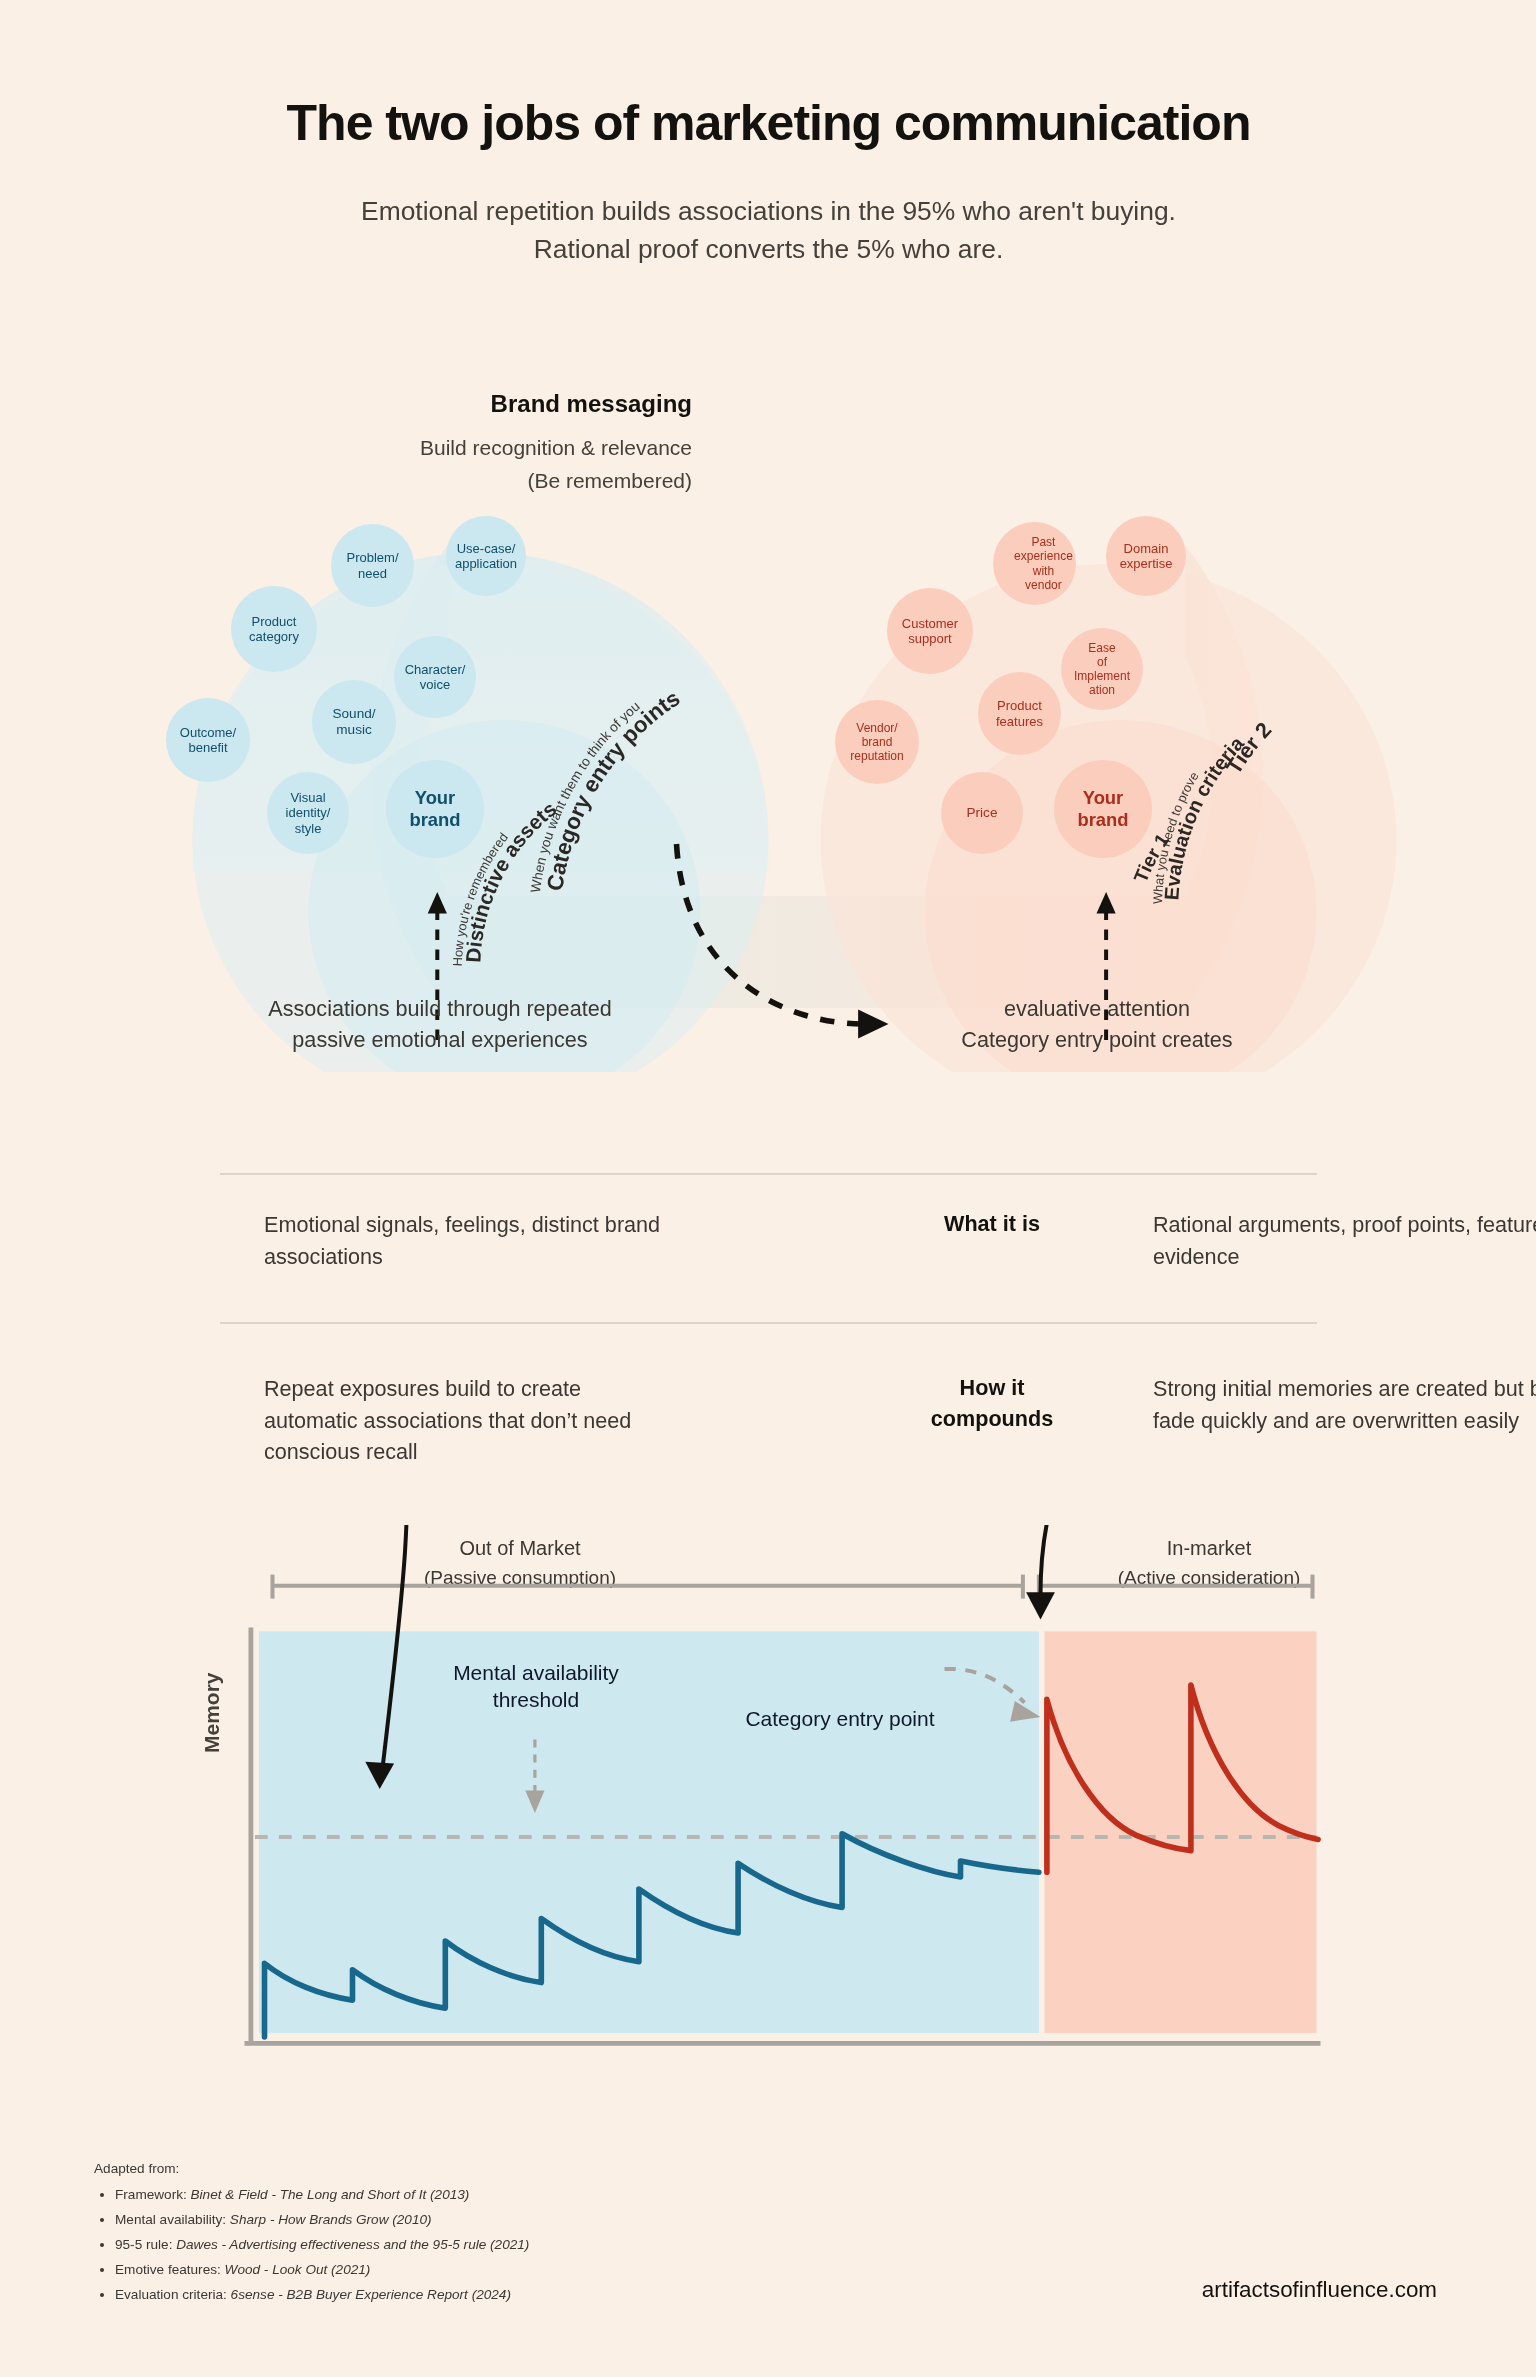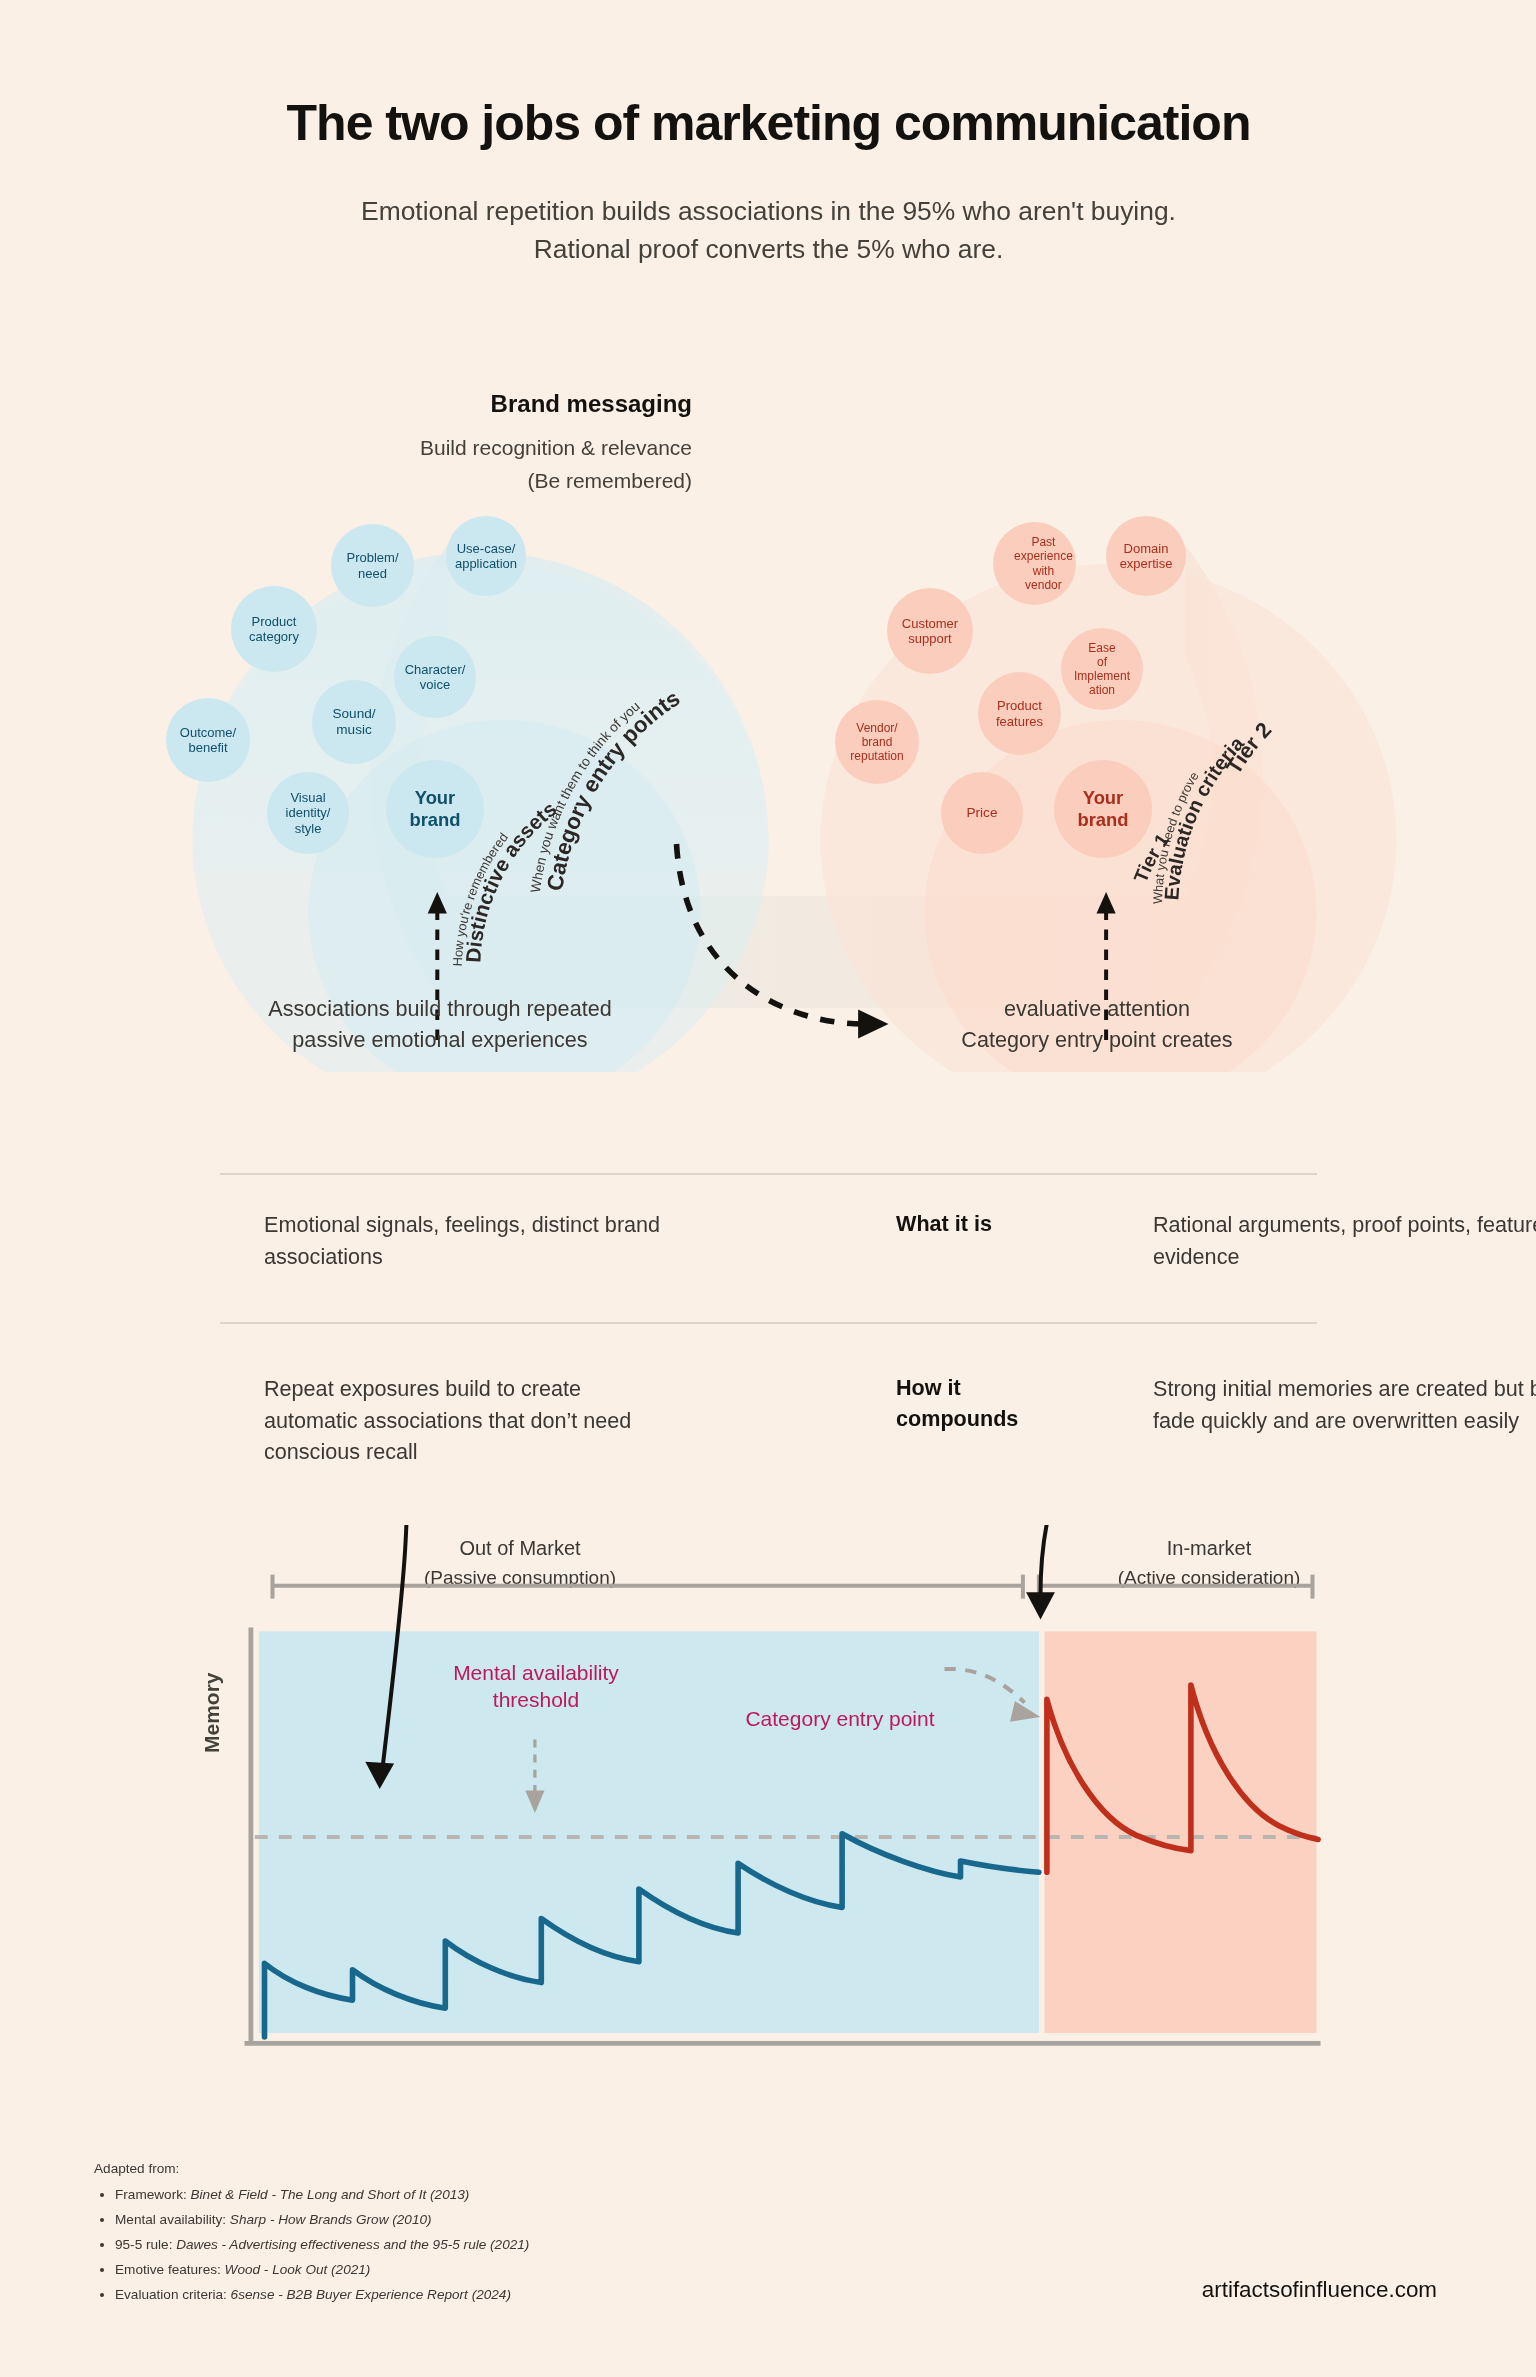--- a/index.html
+++ b/index.html
@@ -50,41 +50,41 @@
   .cap{position:absolute;text-align:center;font-size:21.6px;line-height:1.42;color:#3b3733;width:512px;}
   #cap-left{left:184px;top:994px;}
   #cap-right{left:841px;top:994px;}
 
   
   .rule{position:absolute;left:220px;width:1097px;height:1.6px;background:#ddd4cb;}
   #rule1{top:1173px;}
   #rule2{top:1322px;}
   .cmp{position:absolute;}
   .cmp .left{position:absolute;left:0;top:0;width:400px;font-size:21.6px;line-height:1.46;color:#3b3733;}
-  .cmp .mid{position:absolute;left:632px;top:0;width:192px;font-size:21.6px;font-weight:700;line-height:1.42;color:#14120f;}
+  .cmp .mid{position:absolute;left:632px;top:0;width:192px;text-align:center;font-size:21.6px;font-weight:700;line-height:1.42;color:#14120f;}
   .cmp .right{position:absolute;left:889px;top:0;width:416px;font-size:21.6px;line-height:1.46;color:#3b3733;}
   #cmp1{left:264px;top:1209px;}
   #cmp2{left:264px;top:1373px;}
 
   
   .chart{position:absolute;left:0;top:1525px;width:1537px;height:576px;}
   .phase{position:absolute;text-align:center;}
   .phase .p1{font-size:20px;color:#3b3733;}
   .phase .p2{font-size:19px;color:#3b3733;margin-top:7.2px;}
   #phase-out{left:264px;top:1537px;width:512px;}
   #phase-in{left:1041px;top:1537px;width:336px;}
 
   .axis-mem{
     position:absolute;left:200px;top:1753px;
     font-size:21px;font-weight:700;color:#44403a;
     transform:rotate(-90deg);transform-origin:left top;
   }
   .axis-time{position:absolute;left:0;top:2049px;width:1537px;text-align:center;font-size:20px;color:#3b3733;}
 
-  .ann{position:absolute;text-align:center;font-size:21px;line-height:1.3;color:#be185d;}
+  .ann{position:absolute;text-align:center;font-size:21px;line-height:1.3;color:#0f172a;}
   #ann-threshold{left:424px;top:1659px;width:224px;}
   #ann-cep{left:744px;top:1705px;width:192px;}
 
   
   .foot{position:absolute;left:94px;top:2161px;font-size:13.6px;color:#3b3733;}
   .foot .lead{margin-bottom:10.4px;}
   .foot ul{margin:0;padding-left:21px;}
   .foot li{margin-bottom:7.2px;line-height:1.3;}
   .foot em{font-style:italic;}
   .site{position:absolute;right:100px;top:2277px;font-size:22.4px;color:#14120f;}

